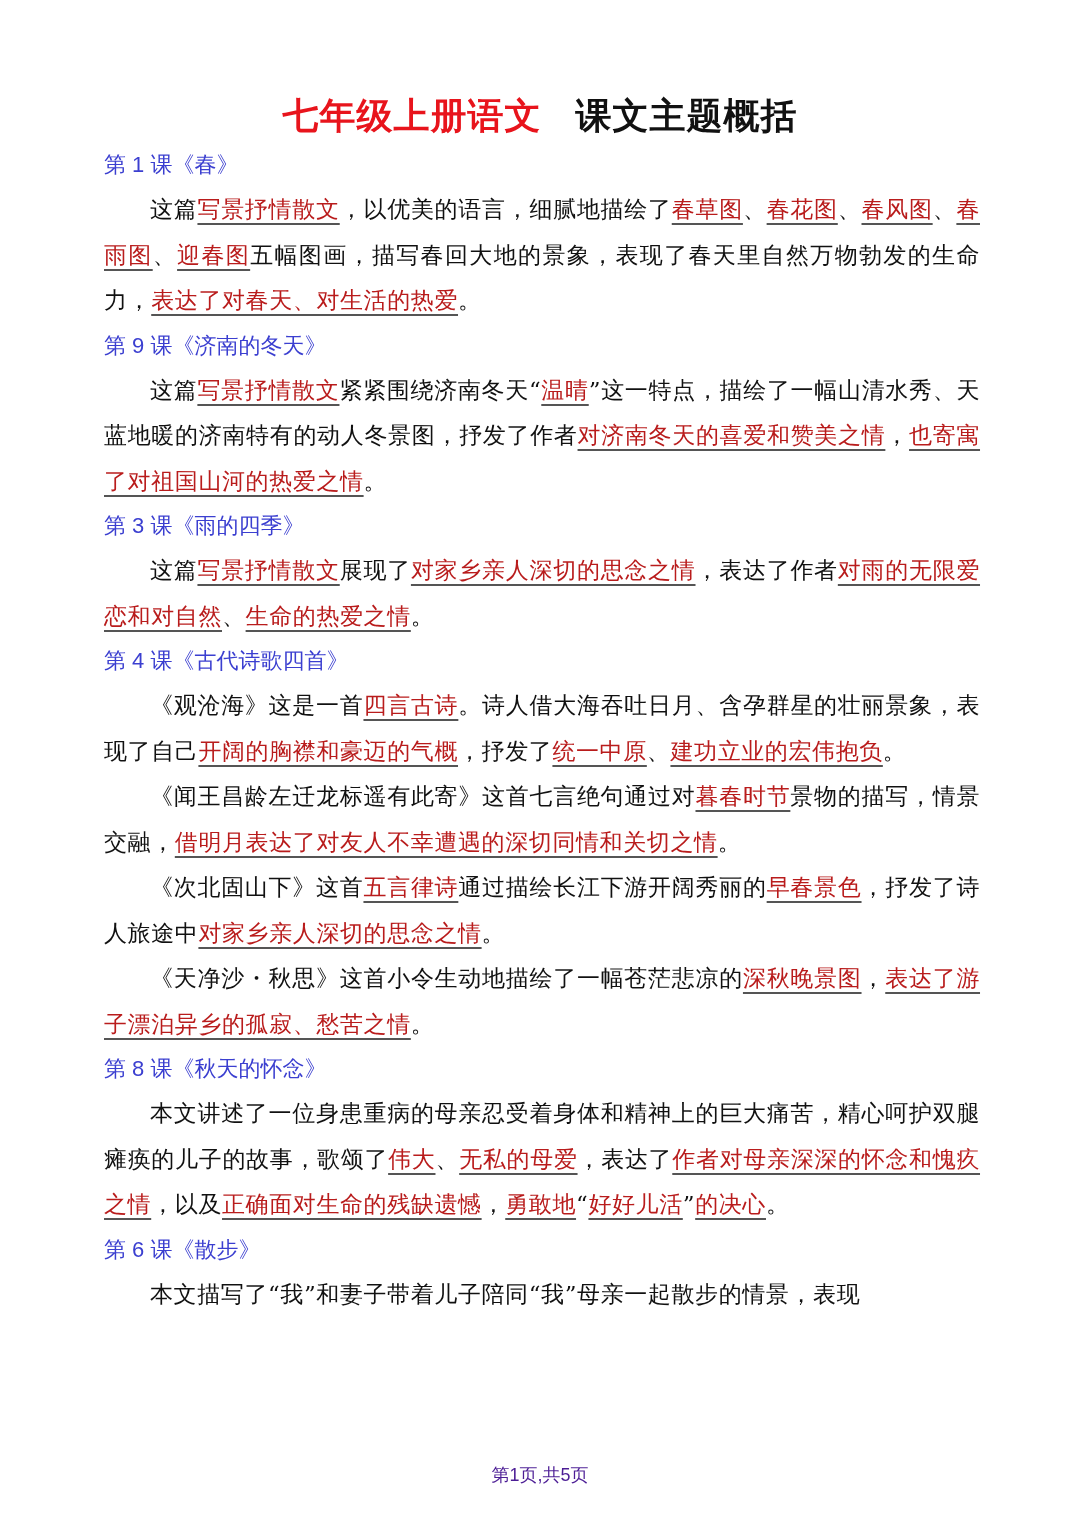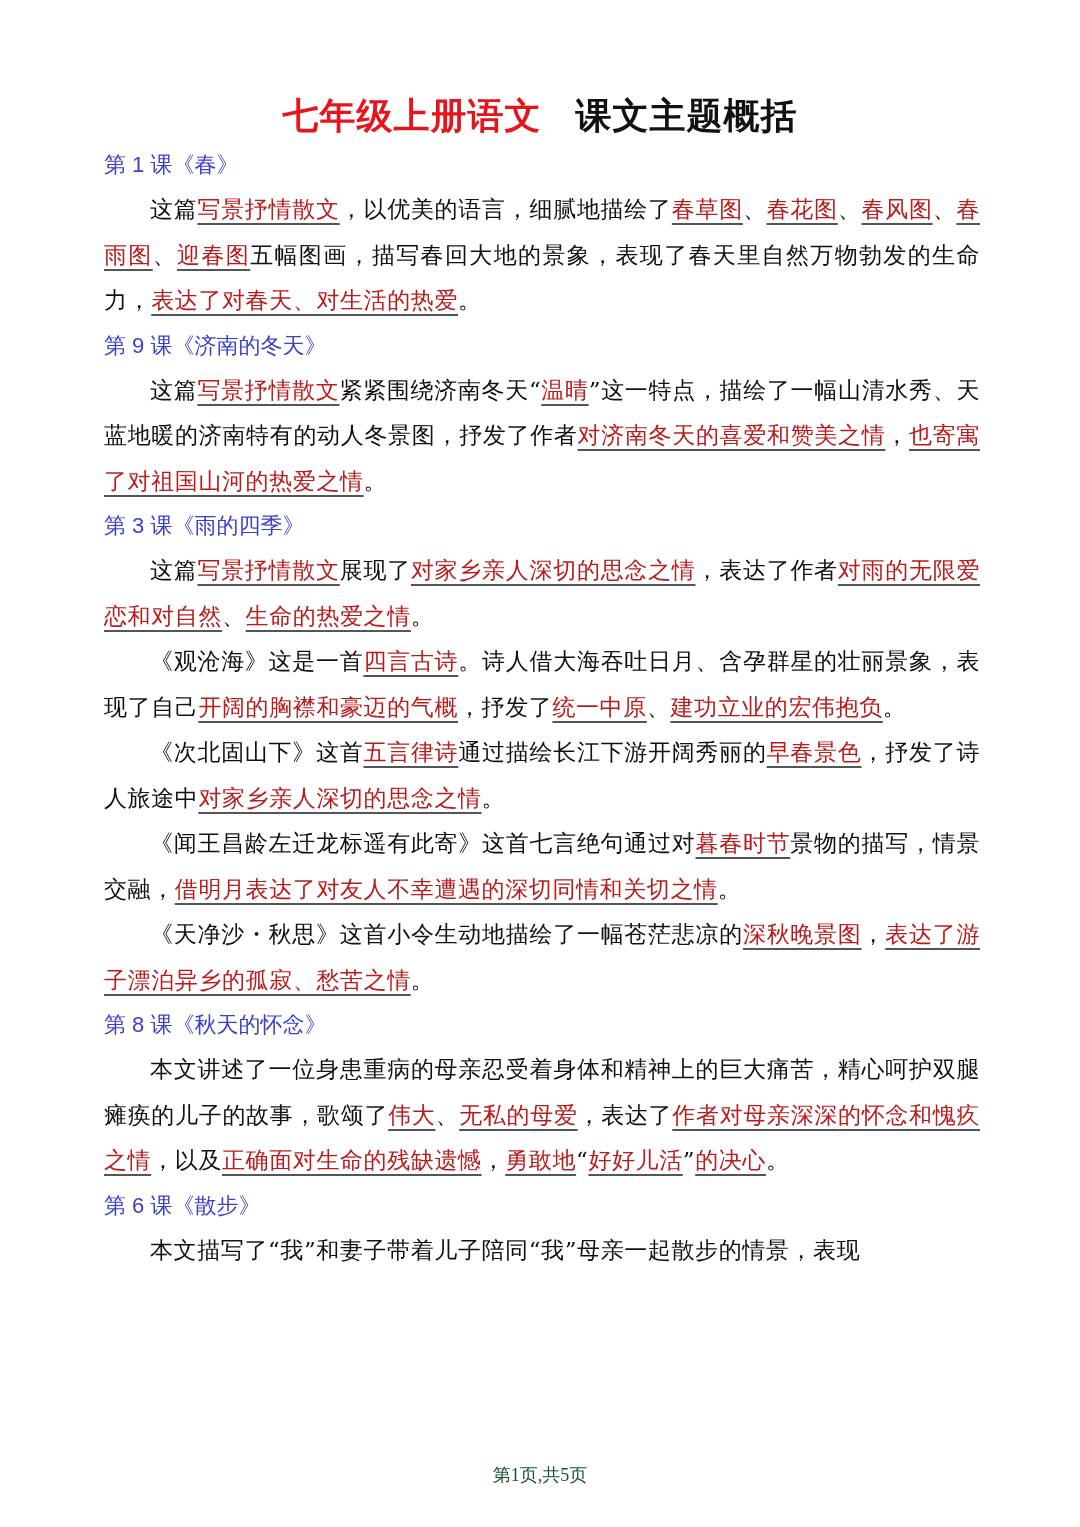--- a/index.html
+++ b/index.html
@@ -25,42 +25,43 @@
     text-indent: 2em; text-align: justify; margin: 0;
     letter-spacing: 0.6px;
   }
   .para .hl {
     color: #b91c1c;
     text-decoration: underline; text-decoration-color: #555;
     text-decoration-thickness: 2px; text-underline-offset: 6px;
   }
   .footer {
     position: absolute; top: 1463px; left: 0; width: 1080px; text-align: center;
-    font-family: Liberation Serif, serif;
-    font-size: 18px; color: #14532d;
+    font-family: Liberation Sans, sans-serif;
+    font-size: 18px; color: #4c1d95;
   }
 </style>
 </head>
 <body>
 
 <div class="page">
   <div class="title">
     <span class="t-red">七年级上册语文</span><span class="t-gap"></span><span class="t-black">课文主题概括</span>
   </div>
 
   <div class="content" id="content">
       <div class="lesson-heading">第 1 课《春》</div>
       <p class="para"><span>这篇</span><span class="hl">写景抒情散文</span><span>，以优美的语言，细腻地描绘了</span><span class="hl">春草图</span><span>、</span><span class="hl">春花图</span><span>、</span><span class="hl">春风图</span><span>、</span><span class="hl">春雨图</span><span>、</span><span class="hl">迎春图</span><span>五幅图画，描写春回大地的景象，表现了春天里自然万物勃发的生命力，</span><span class="hl">表达了对春天、对生活的热爱</span><span>。</span></p>
       <div class="lesson-heading">第 9 课《济南的冬天》</div>
       <p class="para"><span>这篇</span><span class="hl">写景抒情散文</span><span>紧紧围绕济南冬天“</span><span class="hl">温晴</span><span>”这一特点，描绘了一幅山清水秀、天蓝地暖的济南特有的动人冬景图，抒发了作者</span><span class="hl">对济南冬天的喜爱和赞美之情</span><span>，</span><span class="hl">也寄寓了对祖国山河的热爱之情</span><span>。</span></p>
       <div class="lesson-heading">第 3 课《雨的四季》</div>
       <p class="para"><span>这篇</span><span class="hl">写景抒情散文</span><span>展现了</span><span class="hl">对家乡亲人深切的思念之情</span><span>，表达了作者</span><span class="hl">对雨的无限爱恋和对自然</span><span>、</span><span class="hl">生命的热爱之情</span><span>。</span></p>
+      <div class="lesson-heading">第 4 课《古代诗歌四首》</div>
       <p class="para"><span>《观沧海》这是一首</span><span class="hl">四言古诗</span><span>。诗人借大海吞吐日月、含孕群星的壮丽景象，表现了自己</span><span class="hl">开阔的胸襟和豪迈的气概</span><span>，抒发了</span><span class="hl">统一中原</span><span>、</span><span class="hl">建功立业的宏伟抱负</span><span>。</span></p>
+      <p class="para"><span>《闻王昌龄左迁龙标遥有此寄》这首七言绝句通过对</span><span class="hl">暮春时节</span><span>景物的描写，情景交融，</span><span class="hl">借明月表达了对友人不幸遭遇的深切同情和关切之情</span><span>。</span></p>
       <p class="para"><span>《次北固山下》这首</span><span class="hl">五言律诗</span><span>通过描绘长江下游开阔秀丽的</span><span class="hl">早春景色</span><span>，抒发了诗人旅途中</span><span class="hl">对家乡亲人深切的思念之情</span><span>。</span></p>
-      <p class="para"><span>《闻王昌龄左迁龙标遥有此寄》这首七言绝句通过对</span><span class="hl">暮春时节</span><span>景物的描写，情景交融，</span><span class="hl">借明月表达了对友人不幸遭遇的深切同情和关切之情</span><span>。</span></p>
       <p class="para"><span>《天净沙・秋思》这首小令生动地描绘了一幅苍茫悲凉的</span><span class="hl">深秋晚景图</span><span>，</span><span class="hl">表达了游子漂泊异乡的孤寂、愁苦之情</span><span>。</span></p>
       <div class="lesson-heading">第 8 课《秋天的怀念》</div>
       <p class="para"><span>本文讲述了一位身患重病的母亲忍受着身体和精神上的巨大痛苦，精心呵护双腿瘫痪的儿子的故事，歌颂了</span><span class="hl">伟大</span><span>、</span><span class="hl">无私的母爱</span><span>，表达了</span><span class="hl">作者对母亲深深的怀念和愧疚之情</span><span>，以及</span><span class="hl">正确面对生命的残缺遗憾</span><span>，</span><span class="hl">勇敢地</span><span>“</span><span class="hl">好好儿活</span><span>”</span><span class="hl">的决心</span><span>。</span></p>
       <div class="lesson-heading">第 6 课《散步》</div>
       <p class="para"><span>本文描写了“我”和妻子带着儿子陪同“我”母亲一起散步的情景，表现</span></p>
     </div>
 
   <div class="footer">第1页,共5页</div>
 </div>
 

